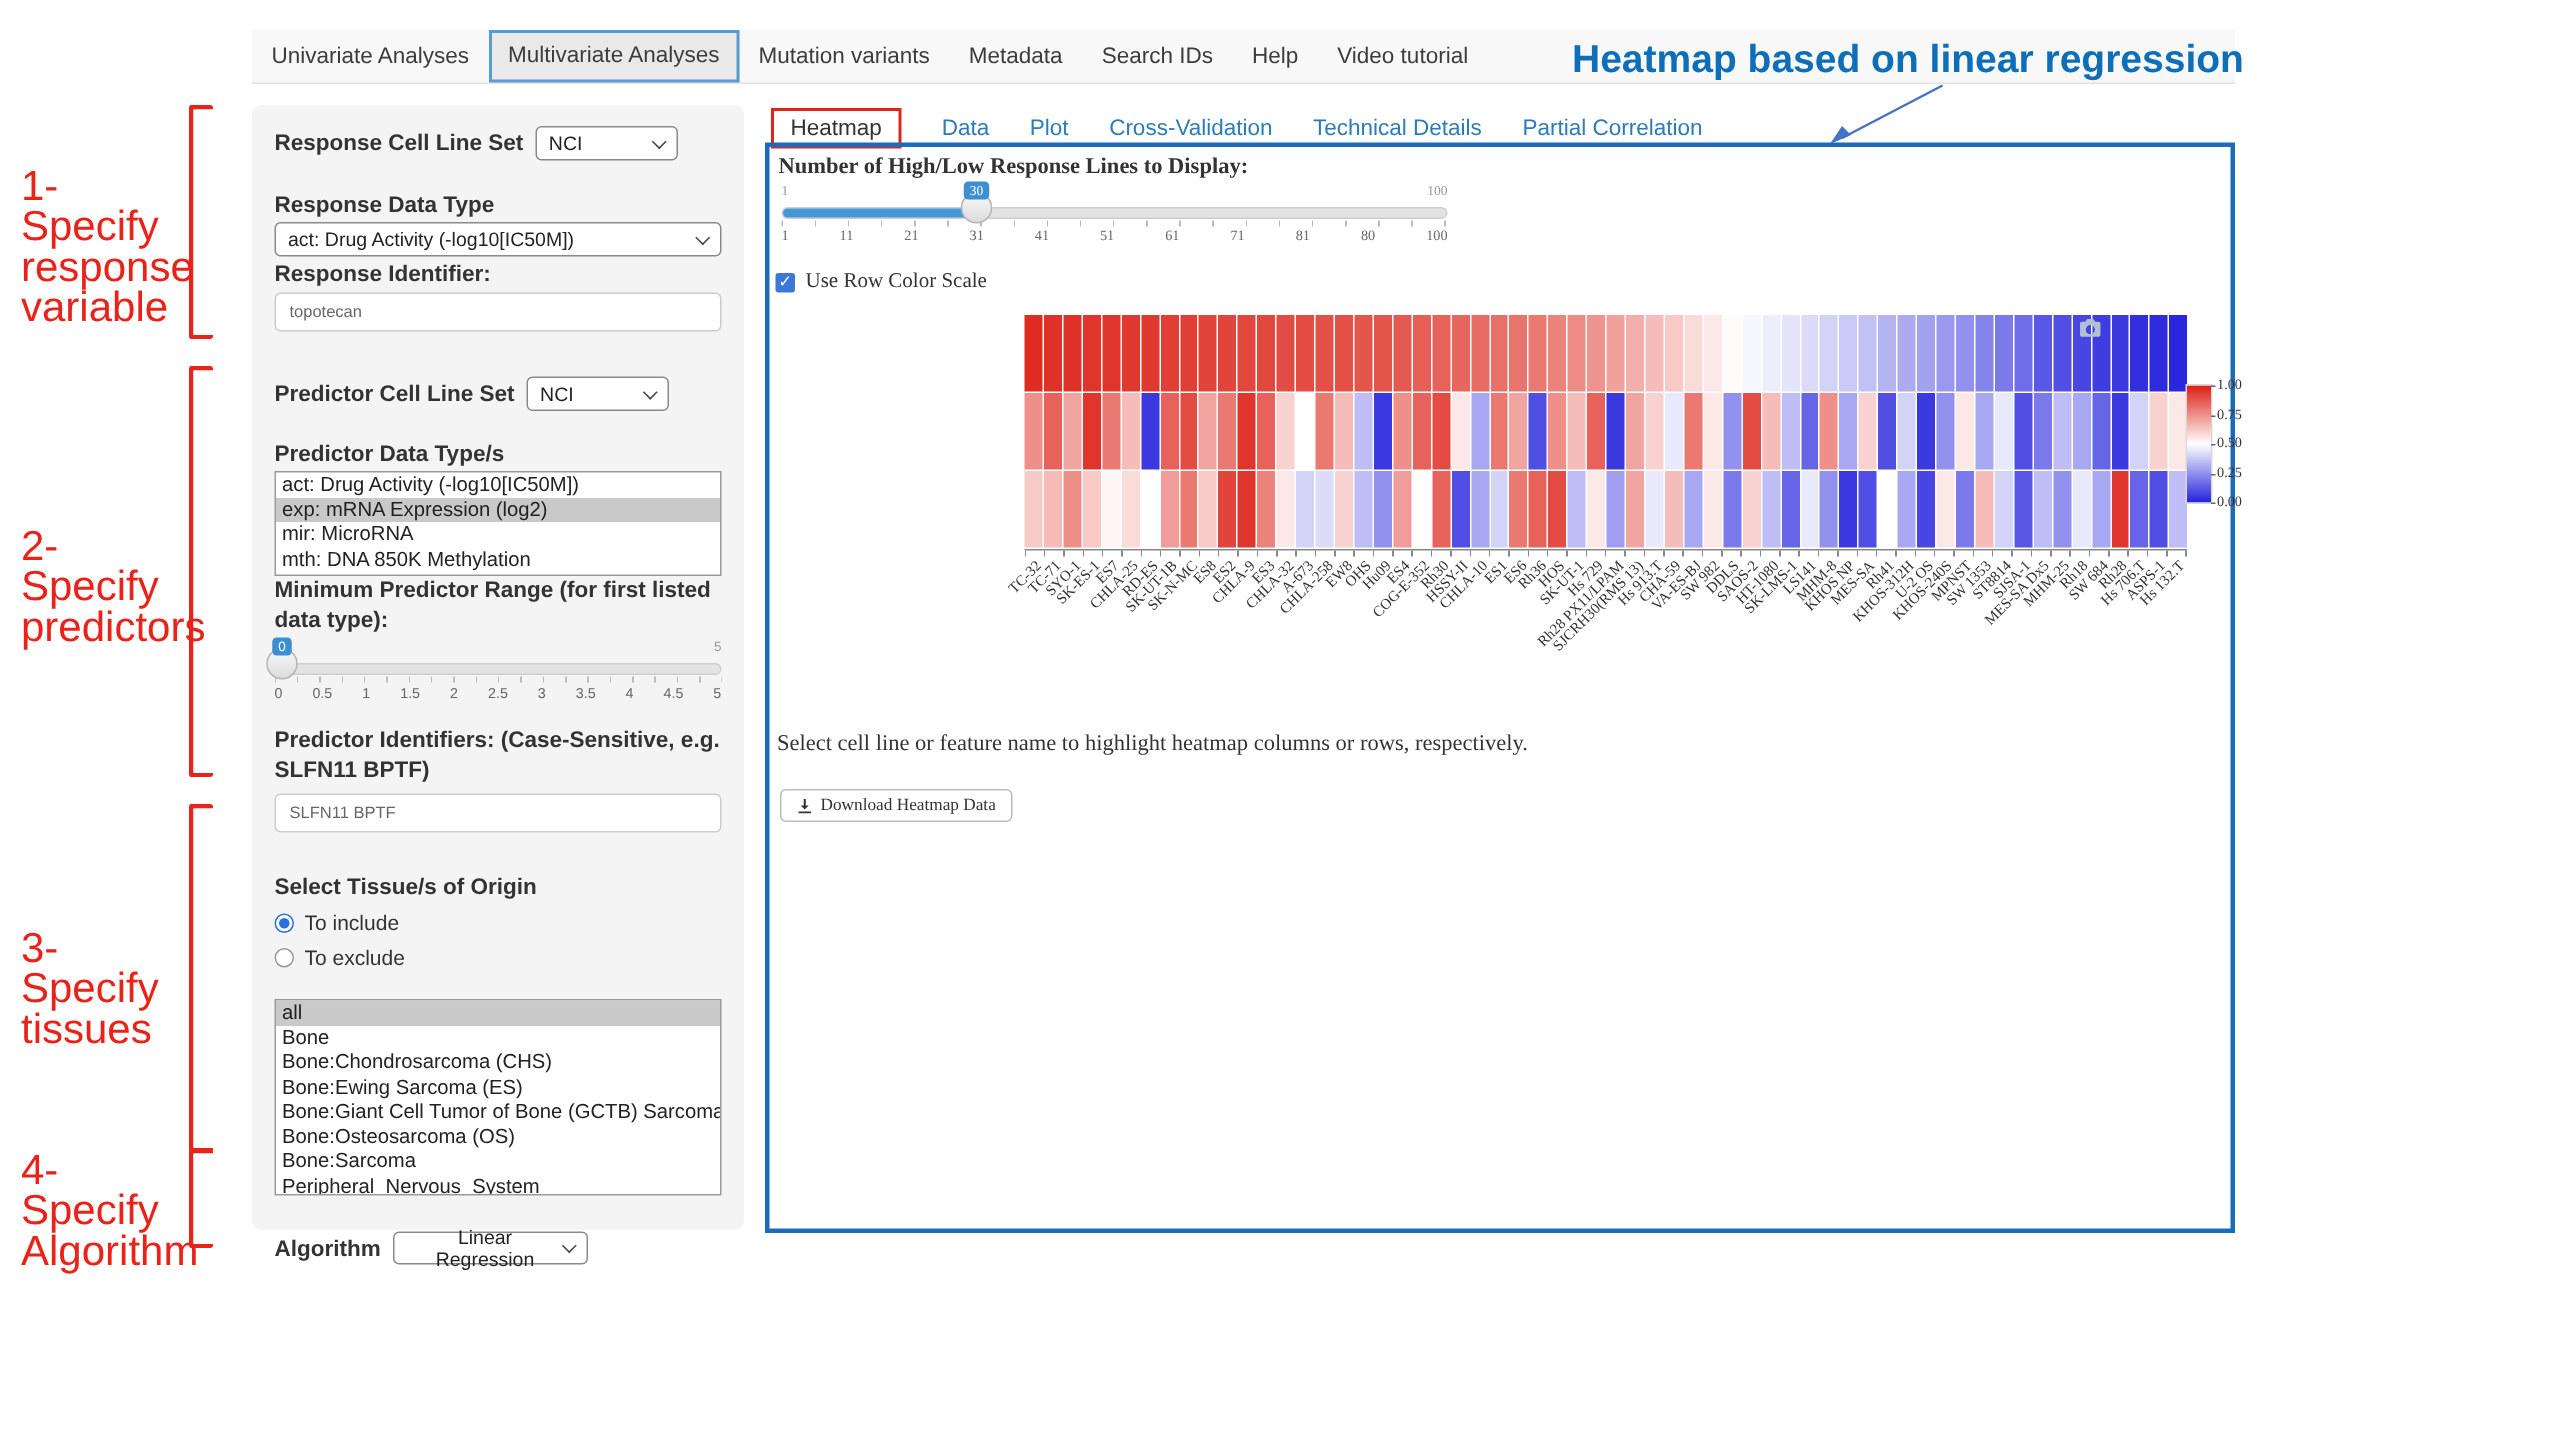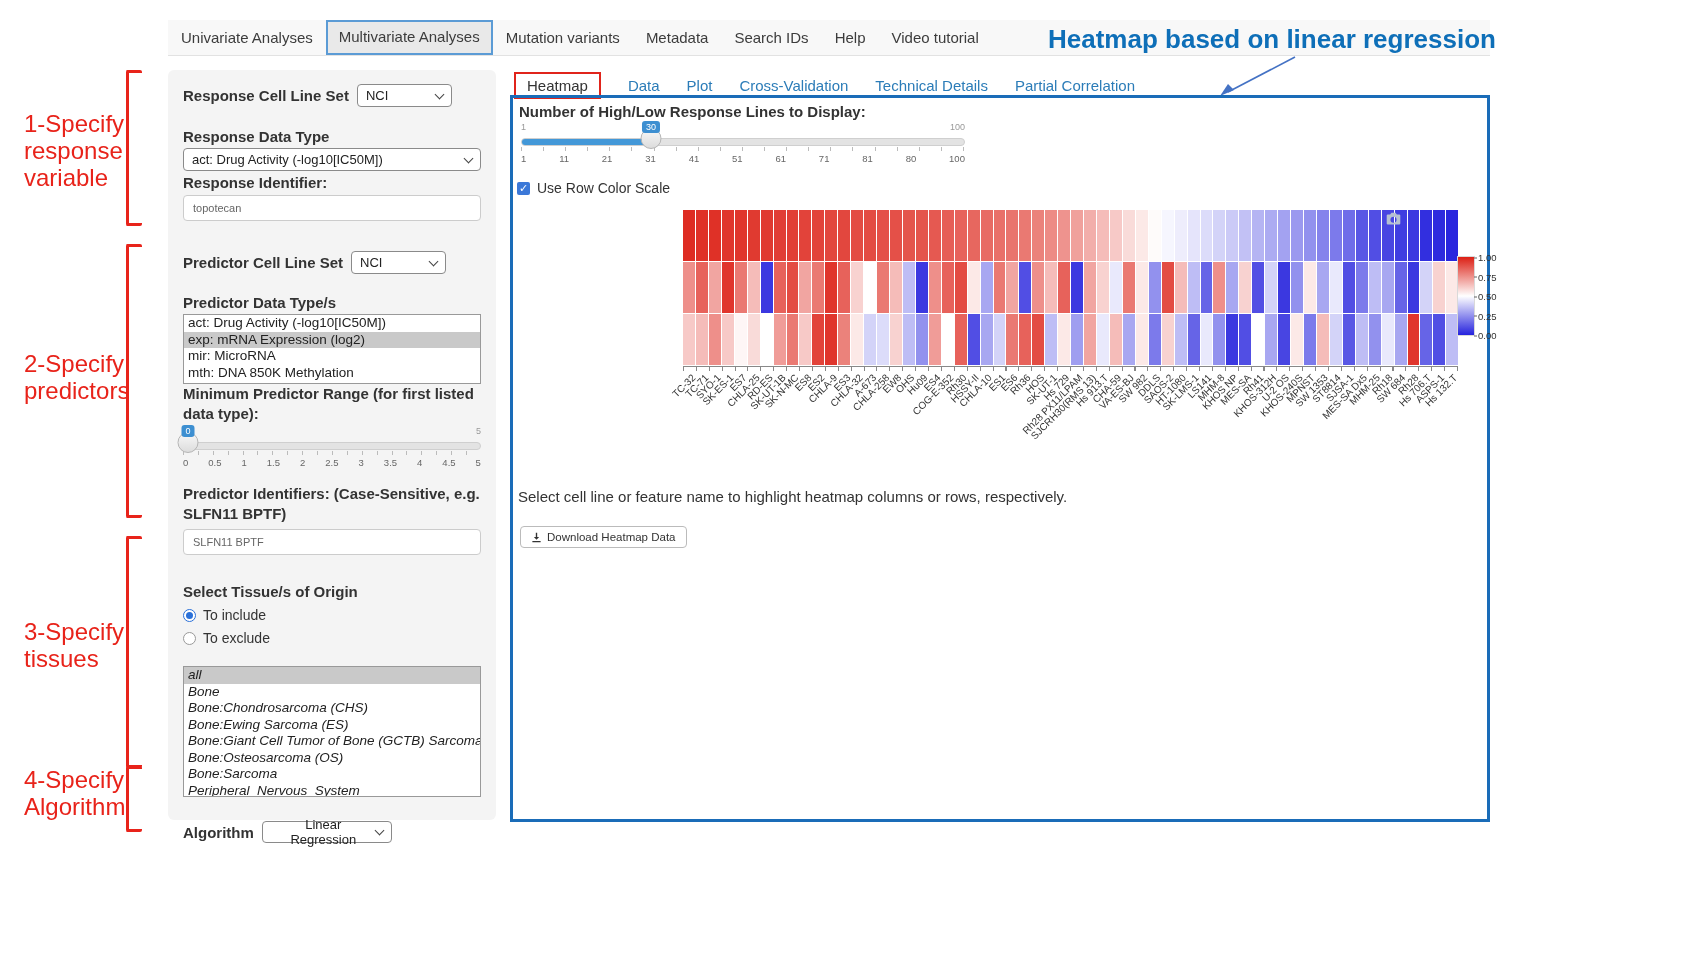--- a/index.html
+++ b/index.html
@@ -9,21 +9,21 @@
   }
   
   #nav-bar{position:absolute;left:168px;top:20px;width:1322px;height:35px;
     background:#f8f8f8;border-bottom:1px solid #e2e2e2;display:flex;align-items:center;}
   .nav-tab{padding:0 13px;font-size:15px;color:#3c3c3c;line-height:35px;cursor:pointer;white-space:nowrap;}
   .nav-tab.active{border:2px solid #5b9bd5;background:#e9e9e9;line-height:29px;padding:0 11px;}
   
   #main-title{position:absolute;left:1048px;top:24px;font-size:26px;font-weight:bold;color:#0e6fb8;white-space:nowrap;}
   #title-arrow{position:absolute;left:1190px;top:52px;}
   
-  .step-label{position:absolute;left:24px;width:112px;color:#e8231a;font-size:24px;line-height:27px;white-space:pre-line;}
+  .step-label{position:absolute;left:14px;width:112px;color:#e8231a;font-size:28px;line-height:27px;white-space:pre-line;}
   .bracket{position:absolute;left:126px;width:13px;border:3px solid #e8231a;border-right:none;border-radius:2px;}
   #bracket-1{top:70px;height:150px;}
   #bracket-2{top:244px;height:268px;}
   #bracket-3{top:536px;height:226px;}
   #bracket-4{top:766px;height:60px;}
   #step-1{top:110px;}#step-2{top:350px;}#step-3{top:618px;}#step-4{top:766px;}
   
   #sidebar{position:absolute;left:168px;top:70px;width:328px;height:750px;background:#f4f4f4;
     border-radius:6px;box-sizing:border-box;padding:14px 15px;}
   .fld-label{font-size:15px;font-weight:bold;color:#333;}
@@ -50,21 +50,21 @@
   .sl-fill{position:absolute;height:6px;background:#4398d8;border-radius:4px 0 0 4px;top:0;left:0;}
   .sl-handle{position:absolute;width:19px;height:19px;border-radius:50%;background:linear-gradient(#f8f8f8,#dcdcdc);
     border:1px solid #b5b5b5;transform:translate(-50%,-7px);z-index:2;cursor:grab;}
   .sl-tickstrip{position:absolute;left:0;right:0;height:4px;}
   .sl-labels{position:absolute;left:0;right:0;display:flex;justify-content:space-between;font-size:9.5px;color:#666;}
   
   #panel-tabs{position:absolute;left:514px;top:72px;display:flex;align-items:center;gap:27px;height:26px;}
   .ptab{font-size:15px;color:#2b7cb8;cursor:pointer;white-space:nowrap;}
   .ptab.active{color:#333;border:2px solid #e0241b;padding:3px 11px;background:#fff;}
   #main-panel{position:absolute;left:510px;top:95px;width:980px;height:727px;border:3px solid #1a6cb8;box-sizing:border-box;}
-  #panel-inner{position:relative;width:100%;height:100%;}
+  #panel-inner{position:relative;width:100%;height:100%;font-family:Liberation Serif, serif;}
   #hm-question{position:absolute;left:6px;top:5px;font-size:15px;font-weight:bold;color:#333;}
   #resp-slider{position:absolute;left:8px;top:24px;width:444px;height:40px;}
   #row-scale-row{position:absolute;left:4px;top:82px;display:flex;align-items:center;gap:7px;font-size:14px;color:#333;}
   .checkbox{width:13px;height:13px;background:#3b78d8;border-radius:2px;color:#fff;font-size:11px;
     line-height:13px;text-align:center;cursor:pointer;}
   #hm-rowlabels{position:absolute;left:0;top:112px;width:166px;}
   .hm-rowlabel{height:51.8px;display:flex;align-items:center;justify-content:flex-end;
     padding-right:7px;font-size:15px;color:#444;cursor:pointer;white-space:nowrap;}
   #heatmap{position:absolute;left:170px;top:112px;width:775px;}
   .hm-row{display:flex;height:51px;margin-bottom:1px;}
@@ -180,21 +180,21 @@
   <div id="tissue-radios">
       <div class="radio-row">
         <div class="radio on"></div>
         <span>To include</span>
       </div>
       <div class="radio-row">
         <div class="radio"></div>
         <span>To exclude</span>
       </div>
     </div>
-  <div class="listbox" id="tissue-list" style="margin-top:20px;height:129px;font-style:italic;">
+  <div class="listbox" id="tissue-list" style="margin-top:20px;height:129px;">
       <div class="lb-item sel">all</div>
       <div class="lb-item">Bone</div>
       <div class="lb-item">Bone:Chondrosarcoma (CHS)</div>
       <div class="lb-item">Bone:Ewing Sarcoma (ES)</div>
       <div class="lb-item">Bone:Giant Cell Tumor of Bone (GCTB) Sarcoma</div>
       <div class="lb-item">Bone:Osteosarcoma (OS)</div>
       <div class="lb-item">Bone:Sarcoma</div>
       <div class="lb-item">Peripheral_Nervous_System</div>
     </div>
 

